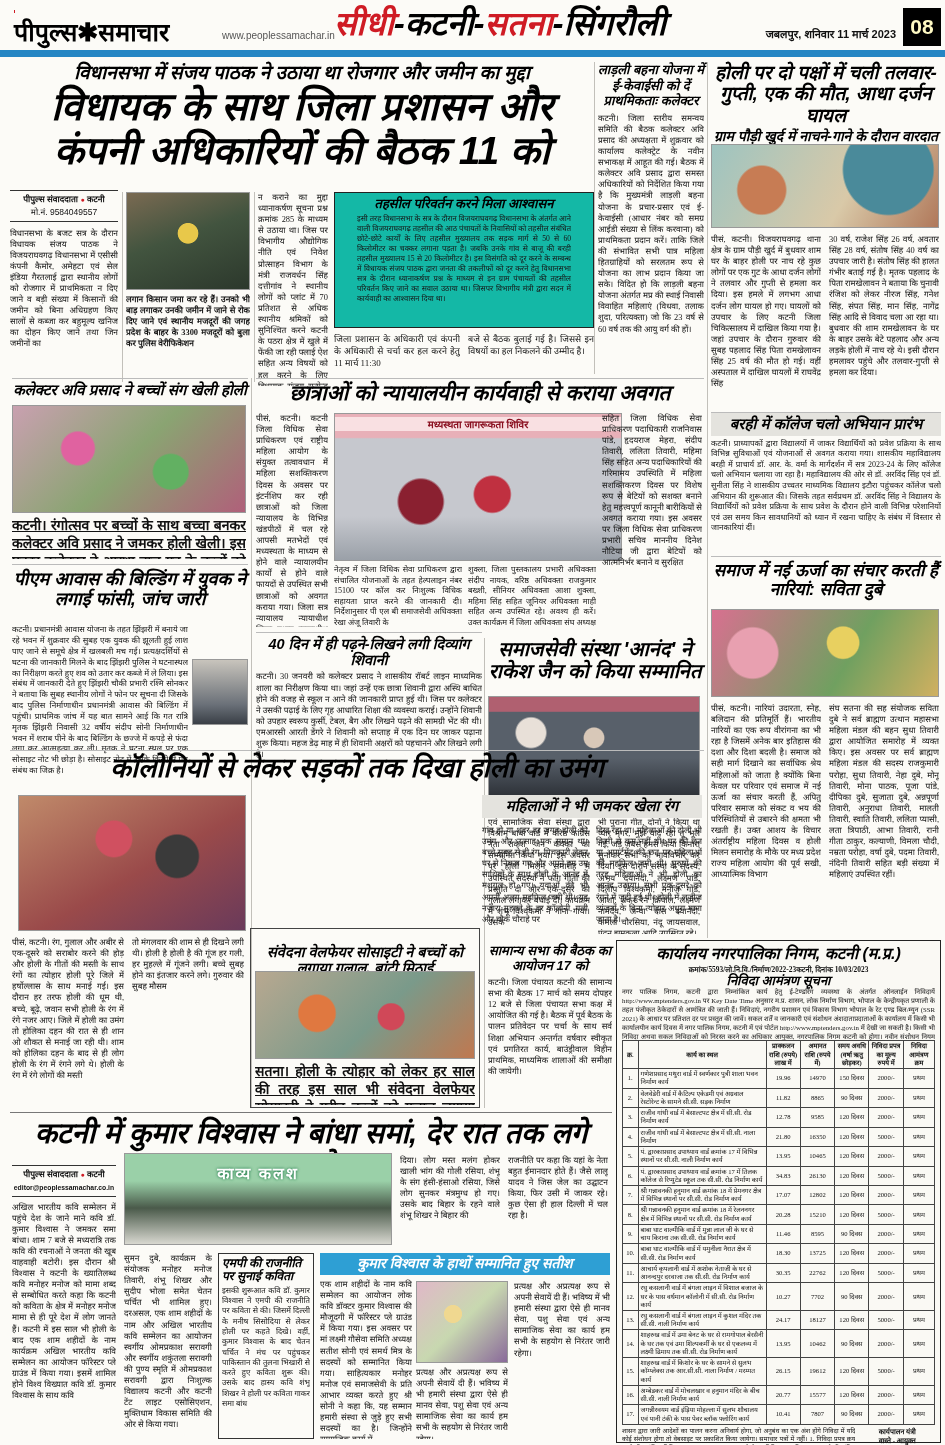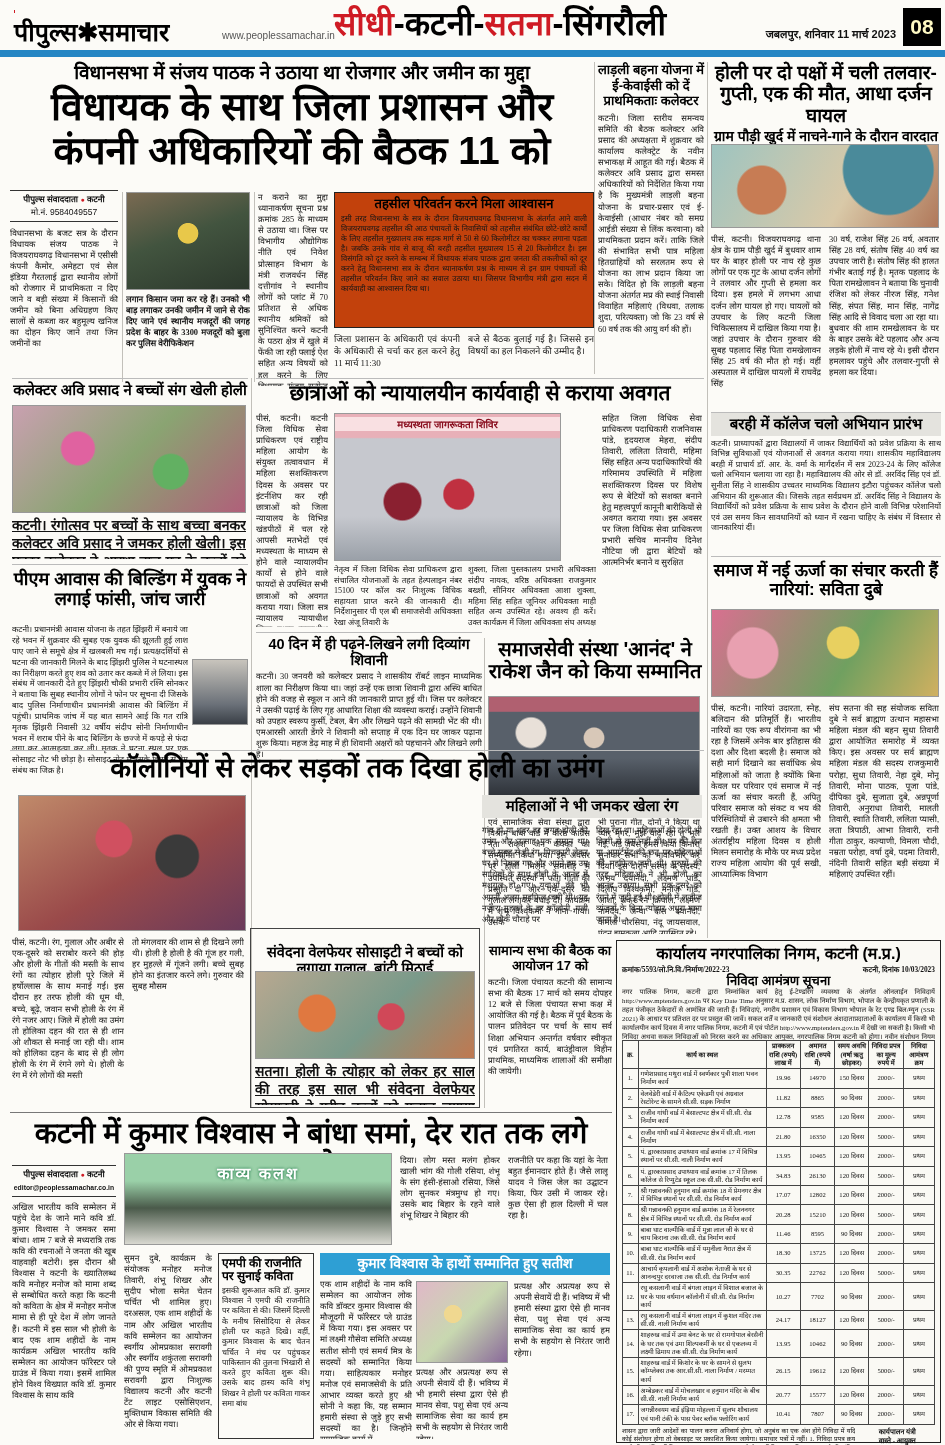--- a/index.html
+++ b/index.html
@@ -2,28 +2,28 @@
 <html style="--red: #cf1b24; --rule: #2586c4; --satish: #2e9fd4;"><head>
 <meta charset="utf-8">
 <style>
   :root{
     --red:#cf1b24; --rule:#2586c4; --satish:#2e9fd4; --ink:#111;
   }
   *{margin:0;padding:0;box-sizing:border-box;}
   body{background:#888;font-family:"Liberation Serif",serif;}
   .page{position:relative;width:945px;height:1445px;background:#fcfbf7;margin:0 auto;overflow:hidden;color:var(--ink);}
   .abs{position:absolute;}
-  .hl{font-family:"Liberation Sans",sans-serif;font-weight:bold;color:#000;text-align:center;line-height:1.12;}
+  .hl{font-family:"Liberation Sans",sans-serif;font-weight:bold;color:#000;text-align:center;line-height:1.12;font-style:italic;}
   .bt{font-size:8.4px;line-height:1.32;text-align:justify;overflow:hidden;color:#151515;}
   .cap{font-weight:bold;font-size:14px;line-height:1.3;text-align:justify;overflow:hidden;text-decoration:underline;}
   .byl{border-top:1.2px solid #333;border-bottom:1.2px solid #333;text-align:center;font-family:"Liberation Sans",sans-serif;font-weight:bold;font-size:8.5px;line-height:1.5;padding:2px 0;}
   .dot{color:var(--red);font-size:7px;}
   .ph{position:absolute;overflow:hidden;border:1px solid #999;}
   .vr{position:absolute;width:1px;background:#c2c0ba;}
-  .box{border:1.5px solid #222;background:#c2410c;padding:4px 6px;}
+  .box{border:1.5px solid #222;background:#14b8a6;padding:4px 22px;}
   .graybar{background:#e4e3de;}
   .tender{border:1.3px solid #222;background:#faf9f4;font-family:"Liberation Serif",serif;}
   .tender table{border-collapse:collapse;width:100%;table-layout:fixed;}
   .tender th,.tender td{border:1px solid #444;font-size:6.6px;line-height:1.25;padding:1px 2px;vertical-align:middle;}
   .tender th{font-weight:bold;text-align:center;}
   .num{text-align:center;}
   .banner{position:absolute;left:0;right:0;text-align:center;font-family:"Liberation Sans",sans-serif;font-weight:bold;}
 </style>
 </head>
 <body>
@@ -100,21 +100,21 @@
     <div style="position:relative;margin-top:16px;height:152px;overflow:hidden">
       <div class="ph" style="right:0;top:34px;width:56px;height:66px;float:right;position:relative;margin:0 0 2px 4px;background:linear-gradient(180deg,#c8c4bc,#6a7078 70%,#3a3f46)"></div>
       <div class="bt" style="font-size:8.2px">कटनी। प्रधानमंत्री आवास योजना के तहत झिंझरी में बनाये जा रहे भवन में शुक्रवार की सुबह एक युवक की झूलती हुई लाश पाए जाने से समूचे क्षेत्र में खलबली मच गई। प्रत्यक्षदर्शियों से घटना की जानकारी मिलने के बाद झिंझरी पुलिस ने घटनास्थल का निरीक्षण करते हुए शव को उतार कर कब्जे में ले लिया। इस संबंध में जानकारी देते हुए झिंझरी चौकी प्रभारी रश्मि सोनकर ने बताया कि सुबह स्थानीय लोगों ने फोन पर सूचना दी जिसके बाद पुलिस निर्माणाधीन प्रधानमंत्री आवास की बिल्डिंग में पहुंची। प्राथमिक जांच में यह बात सामने आई कि गत रात्रि मृतक झिंझरी निवासी 32 वर्षीय संदीप सोनी निर्माणाधीन भवन में शराब पीने के बाद बिल्डिंग के छज्जे में कपड़े से फंदा लगा कर आत्महत्या कर ली। मृतक ने घटना स्थल पर एक सोसाइट नोट भी छोड़ा है। सोसाइट नोट में उसके किसी से प्रेम संबंध का जिक्र है।</div>
     </div>
   </section>
   <div class="vr" style="left:251px;top:378px;height:730px"></div>
 
   <section class="abs" style="left:256px;top:378px;width:448px;height:252px;border-top:1px solid #bbb">
     <div class="hl" style="font-size:21px;padding-top:2px">छात्राओं को न्यायालयीन कार्यवाही से कराया अवगत</div>
     <div class="abs bt" style="left:0;top:34px;width:72px;height:214px">पीसं, कटनी। कटनी जिला विधिक सेवा प्राधिकरण एवं राष्ट्रीय महिला आयोग के संयुक्त तत्वावधान में महिला सशक्तिकरण दिवस के अवसर पर इंटर्नशिप कर रही छात्राओं को जिला न्यायालय के विभिन्न खंडपीठों में चल रहे आपसी मतभेदों एवं मध्यस्थता के माध्यम से होने वाले न्यायालयीन कार्यों से होने वाले फायदों से उपस्थित सभी छात्राओं को अवगत कराया गया। जिला सत्र न्यायालय न्यायाधीश जिला प्रधान न्यायाधीश रमिन्दर सिंह राठौड़ के मार्गदर्शन में एवं जिला विधिक सेवा</div>
-    <div class="ph" style="left:78px;top:34px;width:227px;height:148px;background:radial-gradient(circle at 30% 60%,#8a2030 0 10%,rgba(0,0,0,0) 11%),radial-gradient(circle at 55% 55%,#c03040 0 10%,rgba(0,0,0,0) 11%),linear-gradient(180deg,#e8b0b8 0 16%,#c6c8ce 17% 70%,#9aa0a8)">
+    <div class="ph" style="left:78px;top:34px;width:288px;height:148px;background:radial-gradient(circle at 30% 60%,#8a2030 0 10%,rgba(0,0,0,0) 11%),radial-gradient(circle at 55% 55%,#c03040 0 10%,rgba(0,0,0,0) 11%),linear-gradient(180deg,#e8b0b8 0 16%,#c6c8ce 17% 70%,#9aa0a8)">
       <div class="banner" style="top:3px;font-size:10px;color:#8a1020;background:rgba(255,240,240,.75)">मध्यस्थता जागरूकता शिविर</div>
     </div>
     <div class="abs bt" style="left:78px;top:186px;width:128px;height:62px;font-size:8px">नेतृत्व में जिला विधिक सेवा प्राधिकरण द्वारा संचालित योजनाओं के तहत हेल्पलाइन नंबर 15100 पर कॉल कर निःशुल्क विधिक सहायता प्राप्त करने की जानकारी दी। निर्देशानुसार पी एल बी समाजसेवी अधिवक्ता रेखा अंजू तिवारी के</div>
     <div class="abs bt" style="left:212px;top:186px;width:128px;height:62px;font-size:8px">शुक्ला, जिला पुस्तकालय प्रभारी अधिवक्ता संदीप नायक, वरिष्ठ अधिवक्ता राजकुमार बख्शी, सीनियर अधिवक्ता आशा शुक्ला, महिमा सिंह सहित जूनियर अधिवक्ता माही सहित अन्य उपस्थित रहे। अवश्य ही करें। उक्त कार्यक्रम में जिला अधिवक्ता संघ अध्यक्ष अमित</div>
     <div class="abs bt" style="left:346px;top:34px;width:100px;height:214px">सहित जिला विधिक सेवा प्राधिकरण पदाधिकारी राजनिवास पांडे, हृदयराज मेहरा, संदीप तिवारी, ललिता तिवारी, महिमा सिंह सहित अन्य पदाधिकारियों की गरिमामय उपस्थिति में महिला सशक्तिकरण दिवस पर विशेष रूप से बेटियों को सशक्त बनाने हेतु महत्त्वपूर्ण कानूनी बारीकियों से अवगत कराया गया। इस अवसर पर जिला विधिक सेवा प्राधिकरण प्रभारी सचिव माननीय दिनेश नौटिया जी द्वारा बेटियों को आत्मनिर्भर बनाने व सुरक्षित</div>
   </section>
 
   <section class="abs" style="left:256px;top:632px;width:226px;height:140px;border-top:1px solid #bbb">
     <div class="hl" style="font-size:14.5px;padding-top:3px">40 दिन में ही पढ़ने-लिखने लगी दिव्यांग शिवानी</div>
     <div class="bt" style="height:110px;margin-top:3px">कटनी। 30 जनवरी को कलेक्टर प्रसाद ने शासकीय रॉबर्ट लाइन माध्यमिक शाला का निरीक्षण किया था। जहां उन्हें एक छात्रा शिवानी द्वारा अस्थि बाधित होने की वजह से स्कूल न आने की जानकारी प्राप्त हुई थी। जिस पर कलेक्टर ने उसकी पढ़ाई के लिए गृह आधारित शिक्षा की व्यवस्था कराई। उन्होंने शिवानी को उपहार स्वरूप कुर्सी, टेबल, बैग और लिखने पढ़ने की सामग्री भेंट की थी। एमआरसी आरती डेंगरे ने शिवानी को सप्ताह में एक दिन घर जाकर पढ़ाना शुरू किया। महज डेढ़ माह में ही शिवानी अक्षरों को पहचानने और लिखने लगी है।</div>
@@ -147,21 +147,21 @@
     <div class="abs cap" style="left:4px;top:134px;width:220px;height:42px;font-weight:bold">सतना। होली के त्योहार को लेकर हर साल की तरह इस साल भी संवेदना वेलफेयर सोसाइटी ने गरीब बच्चों को गुलाल लगाया और उन्हें मिठाई के डब्बे दिये। इस मौके पर आस्था सिंह, रोहित सिंह, सन्नी सिंह आदि ने बच्चों के साथ होली की खुशियां बांटी।</div>
   </section>
 
   <section class="abs" style="left:488px;top:944px;width:124px;height:164px">
     <div class="hl" style="font-size:13px">सामान्य सभा की बैठक का आयोजन 17 को</div>
     <div class="bt" style="height:118px;margin-top:4px">कटनी। जिला पंचायत कटनी की सामान्य सभा की बैठक 17 मार्च को समय दोपहर 12 बजे से जिला पंचायत सभा कक्ष में आयोजित की गई है। बैठक में पूर्व बैठक के पालन प्रतिवेदन पर चर्चा के साथ सर्व शिक्षा अभियान अन्तर्गत वर्षवार स्वीकृत एवं प्रगतिरत कार्य, बाउंड्रीवाल विहीन प्राथमिक, माध्यमिक शालाओं की समीक्षा की जायेगी।</div>
   </section>
 
   <section class="abs tender" style="left:616px;top:940px;width:325px;height:503px;padding:4px 5px">
     <div class="hl" style="font-size:16px">कार्यालय नगरपालिका निगम, कटनी (म.प्र.)</div>
-    <div style="display:flex;justify-content:space-between;font-size:7.4px;font-weight:bold;margin-top:1px">
+    <div style="display:flex;justify-content:center;font-size:7.4px;font-weight:bold;margin-top:1px">
       <span>क्रमांक/5593/लो.नि.वि./निर्माण/2022-23</span>
       <span>कटनी, दिनांक 10/03/2023</span>
     </div>
     <div class="hl" style="font-size:13px">निविदा आमंत्रण सूचना</div>
     <div class="bt" style="font-size:6.8px;line-height:1.3;height:52px">नगर पालिक निगम, कटनी द्वारा निम्नांकित कार्य हेतु ई-टेण्डरिंग व्यवस्था के अंतर्गत ऑनलाईन निविदायें http://www.mptenders.gov.in पर Key Date Time अनुसार म.प्र. शासन, लोक निर्माण विभाग, भोपाल के केन्द्रीयकृत प्रणाली के तहत पंजीकृत ठेकेदारों से आमंत्रित की जाती हैं। निविदाएं, नगरीय प्रशासन एवं विकास विभाग भोपाल के रेट एण्ड बिल/म्युन (SSR 2021) के आधार पर प्रतिशत दर पर प्रस्तुत की जावें। सकल शर्तें व जानकारी एवं संशोधन अंशदाताप्रदाताओं के कार्यालय में किसी भी कार्यालयीन कार्य दिवस में नगर पालिक निगम, कटनी में एवं पोर्टल http://www.mptenders.gov.in में देखी जा सकती है। किसी भी निविदा अथवा सकल निविदाओं को निरस्त करने का अधिकार आयुक्त, नगरपालिक निगम कटनी को होगा। नवीन संशोधन नियम प्रभावशील रहेगा।</div>
     <table>
       <thead>
         <tr>
           <th style="width:5%">क्र.</th>
           <th style="width:41%">कार्य का स्थल</th>

